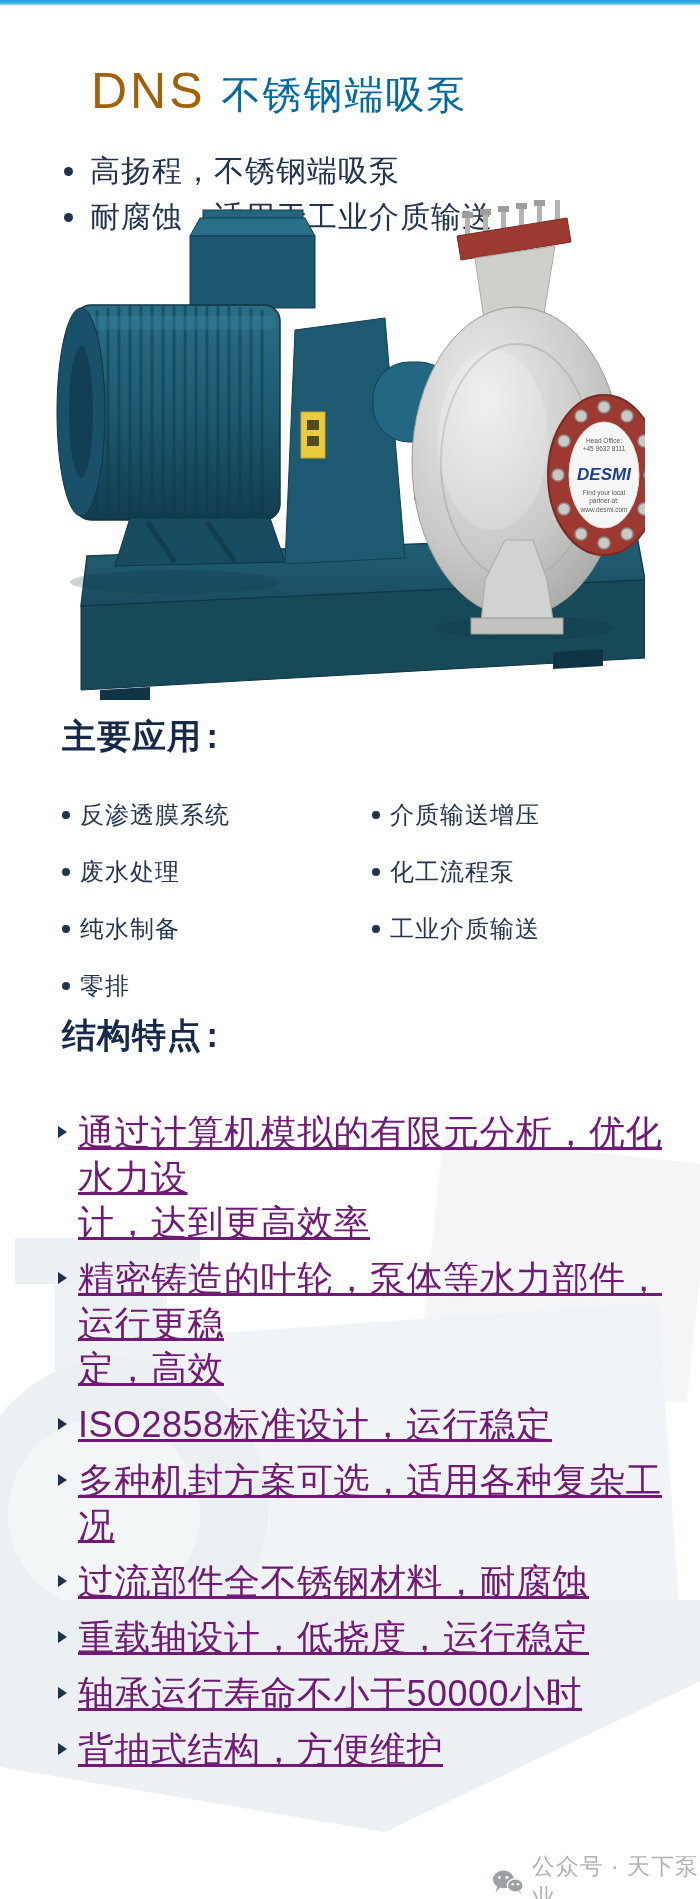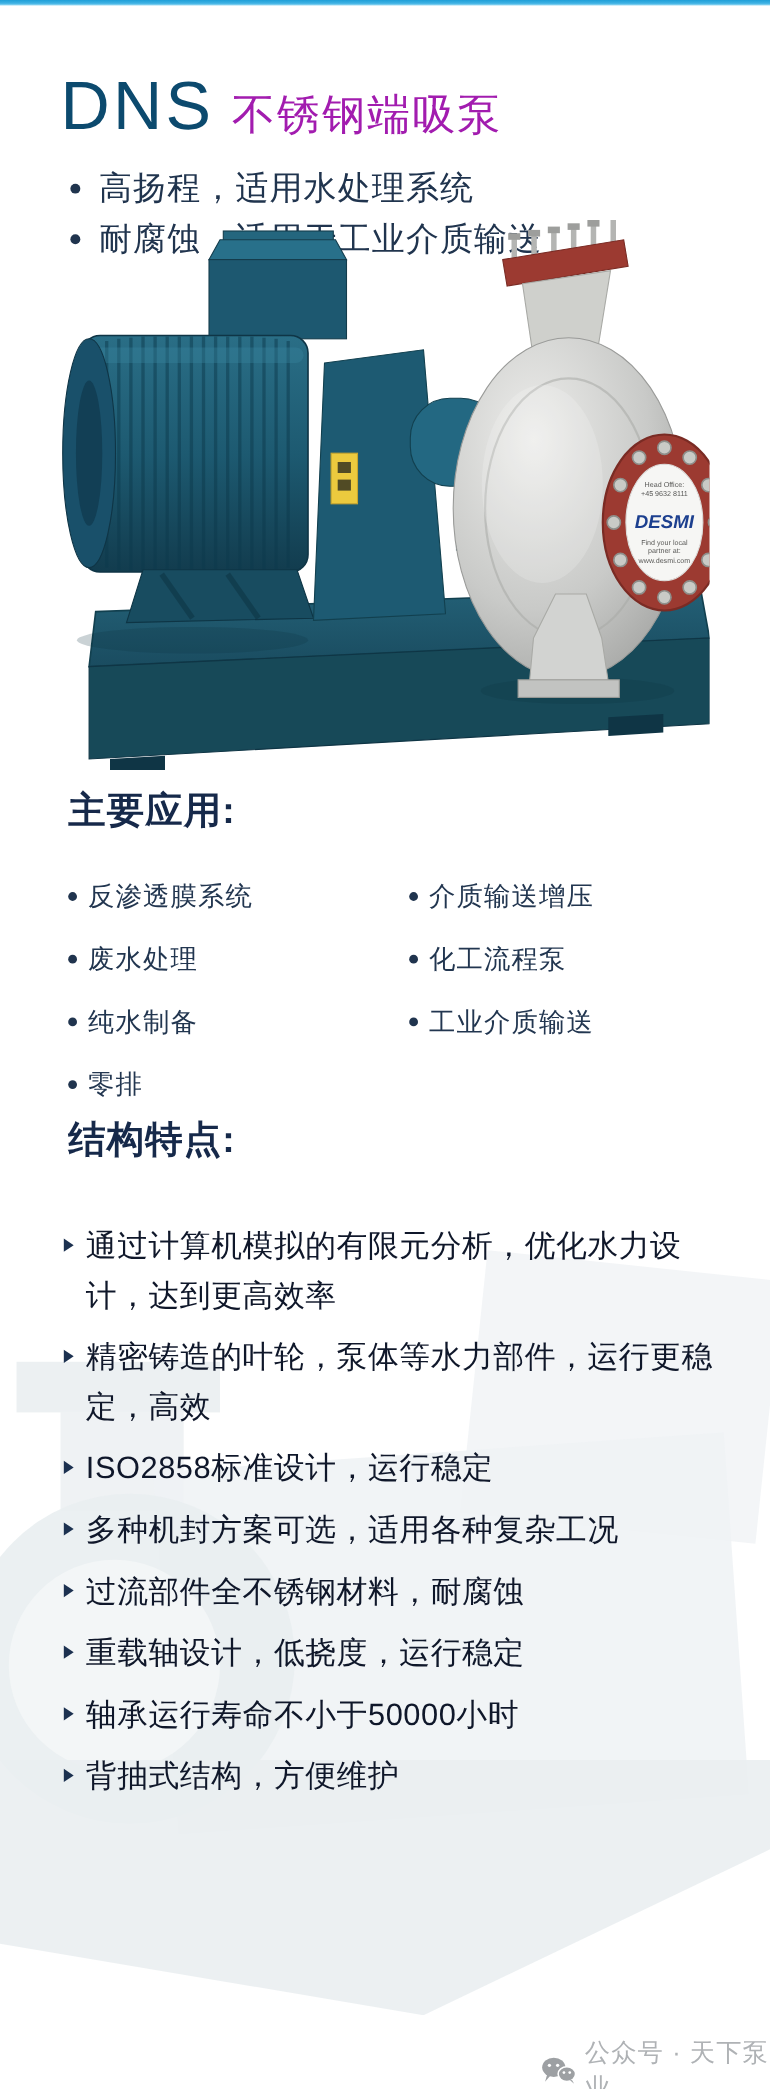--- a/index.html
+++ b/index.html
@@ -19,50 +19,50 @@
   .wm-neck    { left:55px;  top:1282px; width:112px; height:92px;  background:#edf1f3; opacity:.9; }
   .wm-volute  { left:-32px; top:1358px; width:300px; height:300px; border-radius:50%; background:#e9eef1; opacity:.9; }
   .wm-volute2 { left:8px;   top:1418px; width:192px; height:192px; border-radius:50%; background:#f3f6f7; }
   .wm-body    { left:150px; top:1320px; width:520px; height:330px; background:#eef2f4; transform:rotate(-4deg); opacity:.85; }
   .wm-right   { left:430px; top:1150px; width:270px; height:240px; background:#f0f3f5; transform:rotate(6deg); opacity:.8; }
   .wm-base    { left:0; top:1600px; width:700px; height:232px; background:#eaeef1; opacity:.9;
     clip-path:polygon(0 0,100% 0,100% 35%,55% 100%,0 72%); }
 
   
   .brand-row { position:absolute; left:55px; top:66px; display:flex; align-items:baseline; gap:16px; }
-  .brand { font-size:62px; font-weight:300; letter-spacing:3px; line-height:1; color:#0c4a6e; }
-  .product-name { font-size:39px; font-weight:500; letter-spacing:2px; color:#a21caf; }
+  .brand { font-size:50px; font-weight:300; letter-spacing:3px; line-height:1; color:#a16207;margin-left:36px; }
+  .product-name { font-size:39px; font-weight:500; letter-spacing:2px; color:#0369a1; }
 
   .hero-bullets { position:absolute; left:64px; top:148px; }
   .hero-item { display:flex; align-items:center; height:46px; font-size:30px;
     color:#20344e; letter-spacing:1px; }
   .dot { border-radius:50%; background:#20344e; flex:none; }
   .hero-item .dot { width:9px; height:9px; margin-right:17px; }
 
   
   .pump-fig { position:absolute; left:55px; top:200px; width:590px; height:500px; }
 
   
   .section-heading { position:absolute; left:62px; font-size:34px; font-weight:700;
-    color:#16294a; letter-spacing:1px; }
+    color:#16294a; letter-spacing:1px;font-family:Liberation Mono, monospace; }
   #apps-heading { top:714px; }
   #features-heading { top:1013px; }
 
   
   .app-col { position:absolute; top:786px; }
   #app-col-left  { left:62px; }
   #app-col-right { left:372px; }
   .app-item { display:flex; align-items:center; height:57px; font-size:24px;
     color:#223650; letter-spacing:1px; }
   .app-item .dot { width:8px; height:8px; margin-right:10px; }
 
   
   #features-list { position:absolute; left:58px; top:1110px; width:632px; }
   .feature-item { position:relative; padding-left:20px; margin-bottom:11px;
-    font-size:28px; line-height:45px; color:#0f172a; letter-spacing:.5px; }
+    font-size:36px; line-height:45px; color:#701a75; letter-spacing:.5px;text-decoration:underline; }
   .tri { position:absolute; left:0; top:16px; width:0; height:0;
     border-top:6px solid transparent; border-bottom:6px solid transparent;
     border-left:9px solid #1c3150; }
   .feature-text { white-space:pre-line; }
 
   
   .footer { position:absolute; left:492px; top:1851px; display:flex; align-items:center;
     gap:8px; color:#afb2b5; font-size:23px; letter-spacing:1px; }
 </style>
 </head>
@@ -83,21 +83,21 @@
   </div>
 
   <div class="brand-row">
     <span class="brand">DNS</span>
     <span class="product-name">不锈钢端吸泵</span>
   </div>
 
   <div class="hero-bullets">
     <div class="hero-item">
       <span class="dot"></span>
-      <span>高扬程，适用水处理系统</span>
+      <span>高扬程，不锈钢端吸泵</span>
     </div>
     <div class="hero-item">
       <span class="dot"></span>
       <span>耐腐蚀，适用于工业介质输送</span>
     </div>
   </div>
 
   <svg class="pump-fig" viewBox="0 0 590 500">
     <defs>
       <linearGradient id="motorG" x1="0" y1="0" x2="0" y2="1">

